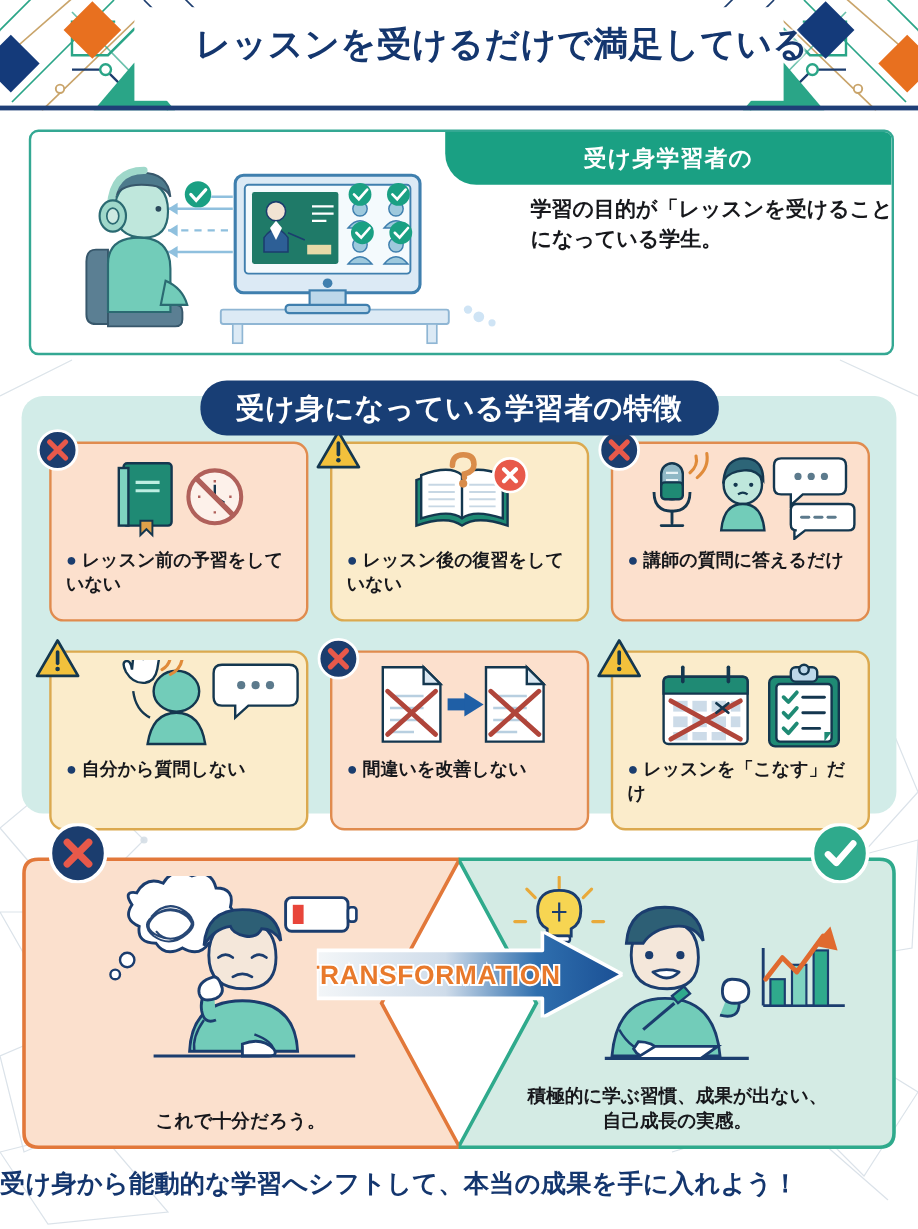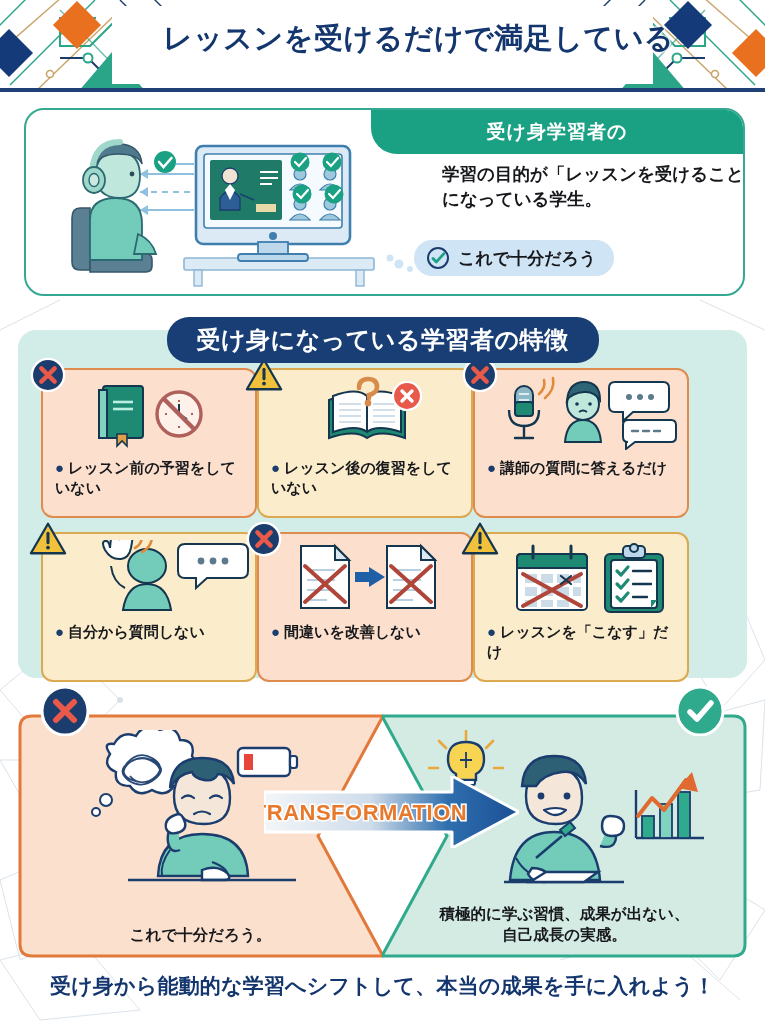--- a/index.html
+++ b/index.html
@@ -23,21 +23,21 @@
     font-size:29px;font-weight:700;color:#14366e;letter-spacing:0.5px;
     line-height:40px;white-space:nowrap;z-index:4;
     text-shadow:0 0 2px #fff,0 0 4px #fff,1px 0 2px #fff,-1px 0 2px #fff;
     padding-left:36px;
   }
   .header-rule{position:absolute;left:0;top:88px;width:765px;height:4px;background:#1f3f77;z-index:5;}
 
   
   .topcard{
     position:absolute;left:24px;top:108px;width:717px;height:184px;
-    background:#ffffff;border:2px solid #34a893;border-radius:20px;overflow:hidden;z-index:3;
+    background:#ffffff;border:2px solid #34a893;border-radius:8px;overflow:hidden;z-index:3;
   }
   .topcard-banner{
     position:absolute;right:0;top:0;width:372px;height:44px;background:#1aa083;
     border-bottom-left-radius:26px;
     display:flex;align-items:center;justify-content:center;
   }
   .topcard-banner span{color:#fff;font-size:19px;font-weight:700;letter-spacing:1px;}
   .topcard-illus{position:absolute;left:8px;top:6px;width:350px;height:172px;}
   .topcard-body{
     position:absolute;left:372px;top:52px;width:332px;
@@ -57,21 +57,21 @@
     background:#d2ece8;border-radius:18px;z-index:1;
   }
   .section-pill{
     position:absolute;left:50%;transform:translateX(-50%);top:317px;
     background:#183e75;color:#fff;border-radius:22px;padding:7px 30px;
     font-size:24px;font-weight:700;letter-spacing:0.5px;white-space:nowrap;z-index:4;
   }
 
   
   .grid{position:absolute;left:41px;top:368px;width:685px;z-index:3;}
-  .grid-row{display:flex;margin-bottom:14px;}
+  .grid-row{display:flex;gap:18px;margin-bottom:24px;}
   .fcard{
     position:relative;width:216px;height:150px;border-radius:12px;
     border:2px solid #e08b4e;box-sizing:border-box;
   }
   .fcard.peach{background:#fce0cd;}
   .fcard.cream{background:#fbeccb;border-color:#dba94f;}
   .fcard .badge{position:absolute;left:-14px;top:-14px;width:38px;height:38px;z-index:5;}
   .fcard .art{position:absolute;left:0;top:6px;width:216px;height:74px;}
   .fcard .label{
     position:absolute;left:12px;right:8px;top:88px;
@@ -94,21 +94,21 @@
   .icon-before{left:22px;}
   .icon-after{right:22px;}
   .ba-caption{
     position:absolute;bottom:12px;width:100%;text-align:center;
     font-size:15.5px;font-weight:700;color:#17181c;line-height:1.4;z-index:6;
   }
   .trans-arrow{position:absolute;left:246px;top:86px;width:255px;height:72px;z-index:8;}
 
   
   .footer{
-    position:absolute;left:0;top:972px;width:765px;text-align:center;
+    position:absolute;left:0;top:972px;width:765px;text-align:left;
     font-size:21px;font-weight:700;color:#14366e;letter-spacing:0.2px;z-index:5;white-space:nowrap;
   }
 </style>
 </head>
 <body>
 
 <div class="page">
 
   <svg class="net-bg" viewBox="0 0 765 1024">
     <g stroke="#cfd9e2" stroke-width="1" fill="none" opacity="0.75">
@@ -269,27 +269,20 @@
     </svg>
 
     <div class="topcard-body">学習の目的が「レッスンを受けること」になっている学生。</div>
 
     <svg class="dots3" width="28" height="22" viewBox="0 0 28 22">
       <circle cx="4" cy="6" r="3.5" fill="#cfe4f5"></circle>
       <circle cx="13" cy="12" r="4.5" fill="#cfe4f5"></circle>
       <circle cx="24" cy="17" r="3" fill="#cfe4f5"></circle>
     </svg>
 
-    <div class="topcard-bubble">
-      <svg width="24" height="24" viewBox="0 0 24 24">
-        <circle cx="12" cy="12" r="10" fill="none" stroke="#1b3d6e" stroke-width="2"></circle>
-        <path d="M7 12.5 l3.4 3.4 L18 7.6" stroke="#1aa083" stroke-width="2.8" fill="none" stroke-linecap="round" stroke-linejoin="round"></path>
-      </svg>
-      <span class="txt">これで十分だろう</span>
-    </div>
   </div>
 
   <div class="midpanel"></div>
   <div class="section-pill">受け身になっている学習者の特徴</div>
 
   <div class="grid">
 
     <div class="grid-row">
 
       <div class="fcard peach">

